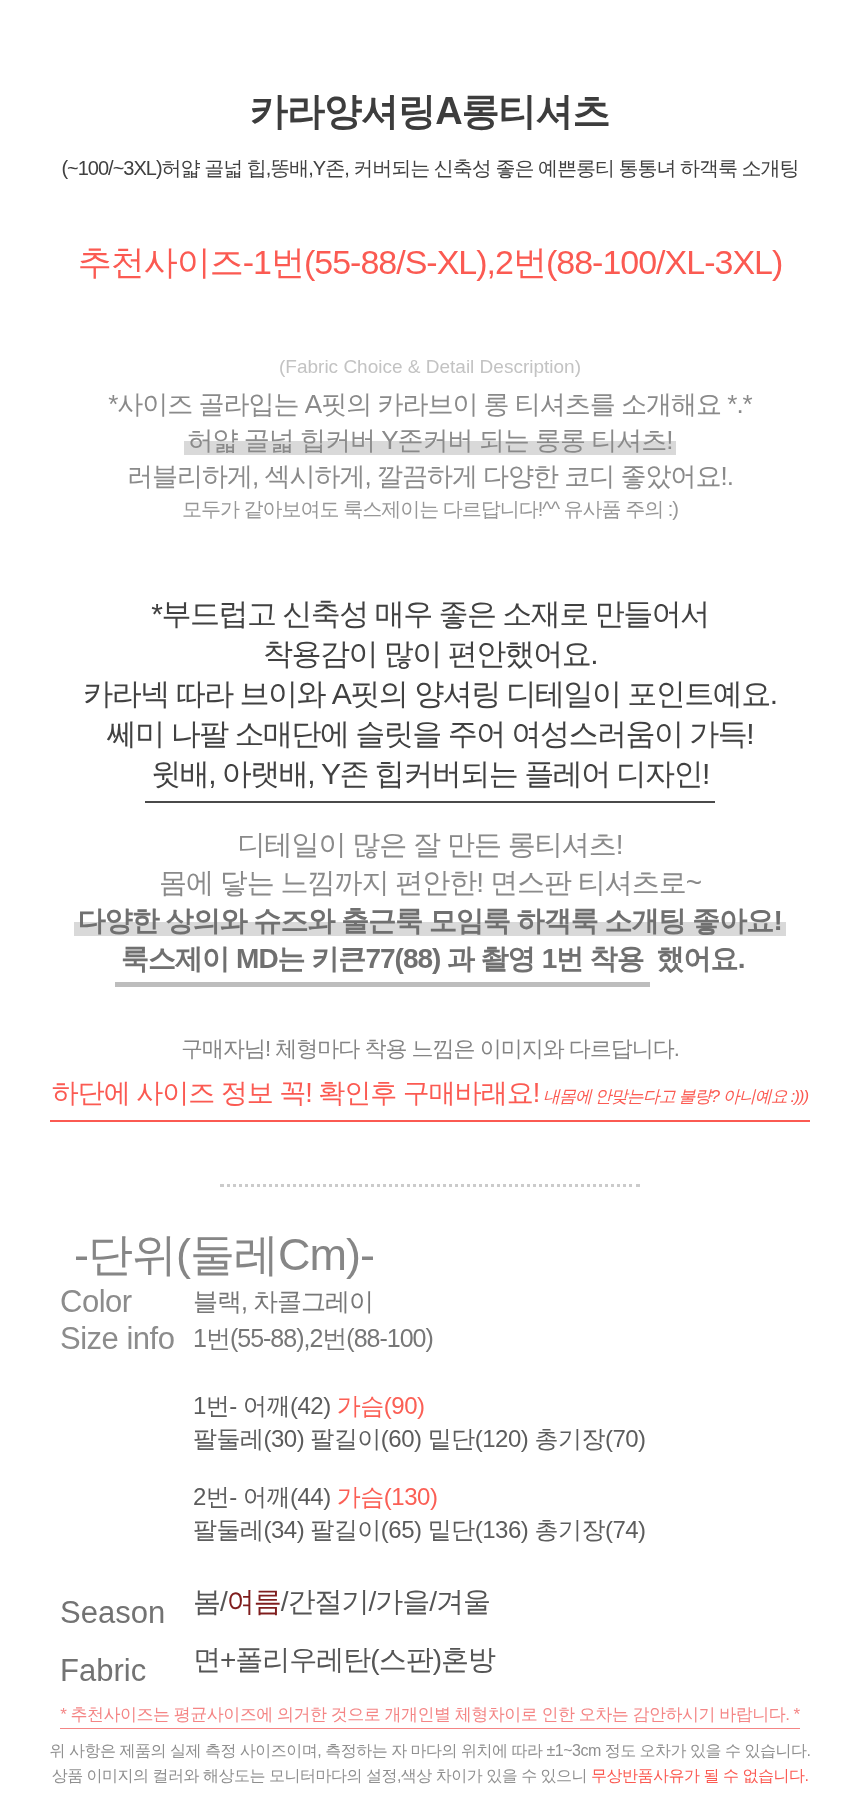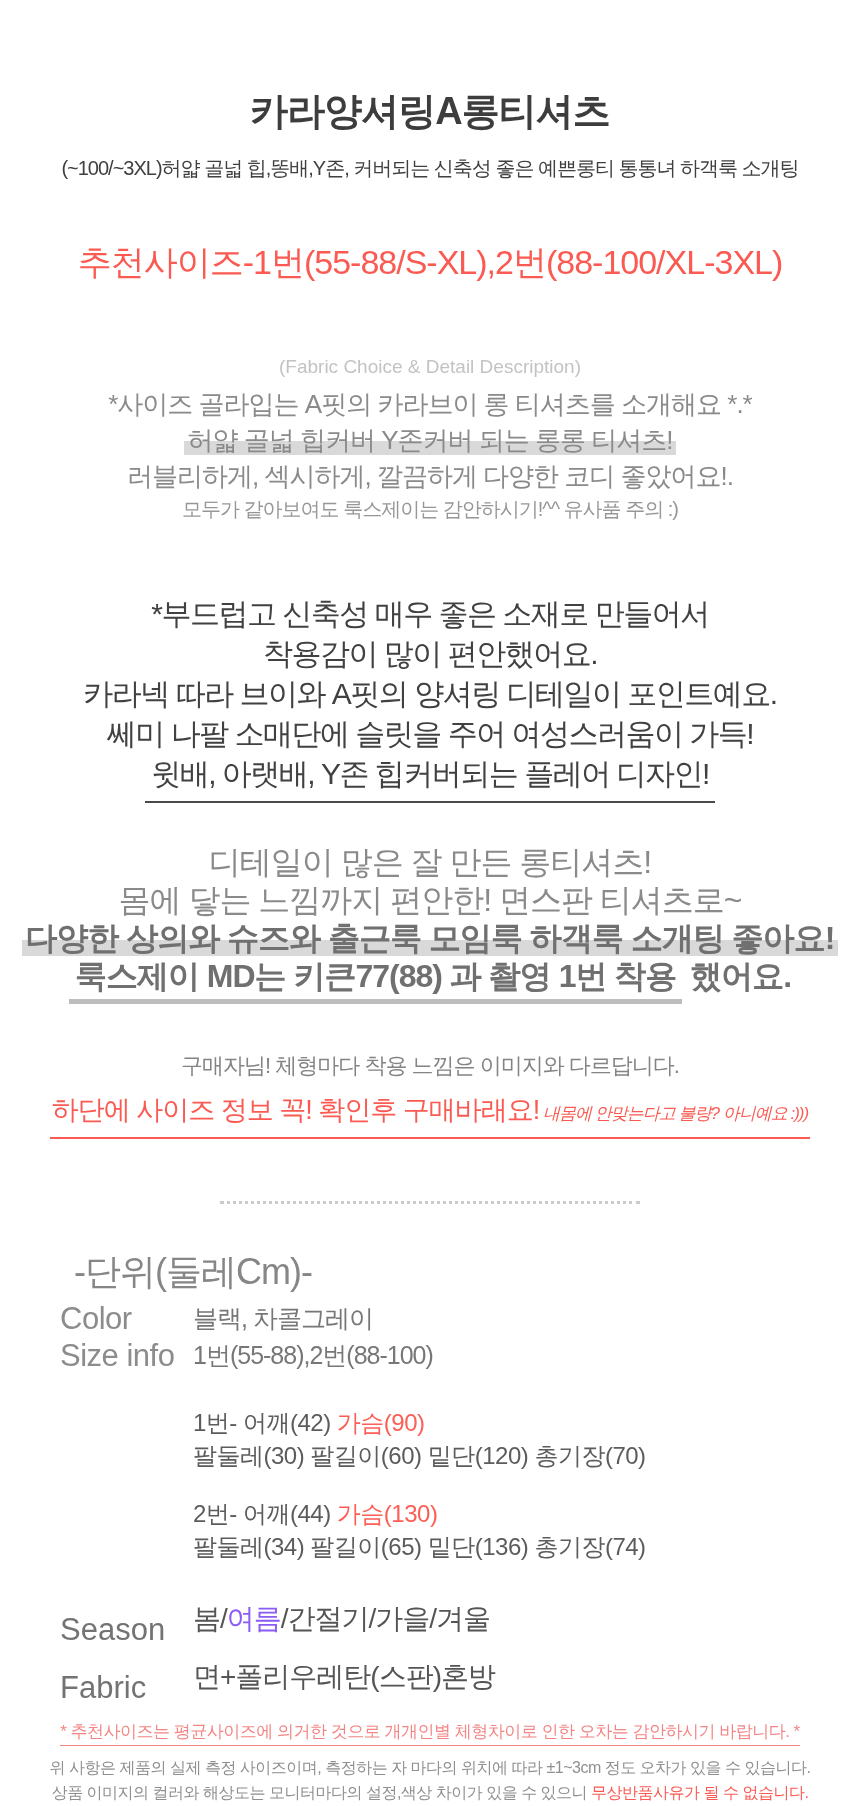--- a/index.html
+++ b/index.html
@@ -54,21 +54,21 @@
     line-height: 40px;
     font-weight: 500;
     color: #414141;
     letter-spacing: -1.5px;
   }
   .u-dark {
     display: inline-block;
     border-bottom: 2px solid #4a4a4a;
     padding: 0 6px 7px 6px;
   }
-  .styling { margin-top: 40px; font-size: 32px; line-height: 38px; color: #8a8a8a; letter-spacing: -1px; }
+  .styling { margin-top: 23px; font-size: 28px; line-height: 38px; color: #8a8a8a; letter-spacing: -1px; }
   .styling .strong { color: #707070; font-weight: 700; }
   .u-thick {
     display: inline-block;
     border-bottom: 5px solid #bdbdbd;
     padding: 0 6px 4px 6px;
   }
   .purchase { margin-top: 46px; }
   .purchase .buyer-line { font-size: 22px; line-height: 32px; color: #848484; letter-spacing: -1px; }
   .purchase .warn-line { margin-top: 10px; }
   .warn-wrap {
@@ -83,36 +83,36 @@
 
   .dotted {
     width: 420px;
     margin: 62px auto 0 auto;
     border-top: 3px dotted #cbcbcb;
     height: 0;
   }
 
   .spec { text-align: left; margin-top: 46px; padding-left: 60px; color: #8a8a8a; }
   .spec-heading {
-    font-size: 36px;
+    font-size: 45px;
     line-height: 44px;
     color: #868686;
     letter-spacing: -1px;
     padding-left: 14px;
   }
   .spec-grid { display: grid; grid-template-columns: 133px auto; margin-top: 6px; }
   .spec-grid .lbl { font-size: 31px; line-height: 37px; color: #8c8c8c; letter-spacing: -0.5px; }
   .spec-grid .val { font-size: 25px; line-height: 37px; color: #777777; letter-spacing: -1px; align-self: center; }
   .size-detail { margin-top: 32px; padding-left: 133px; font-size: 24px; line-height: 33px; color: #5c5c5c; letter-spacing: -0.5px; }
   .size-detail + .size-detail { margin-top: 25px; }
   .chest { color: #fb5f55; }
   .season-grid { display: grid; grid-template-columns: 133px auto; margin-top: 26px; }
   .season-grid .lbl { font-size: 31px; line-height: 35px; color: #737373; margin-top: 23px; }
   .season-grid .val { font-size: 28px; line-height: 35px; color: #555555; letter-spacing: -1px; align-self: center; }
-  .summer { color: #8b5cf6; }
+  .summer { color: #7f1d1d; }
 
   .footer { margin-top: 16px; }
   .pink-notice {
     display: inline-block;
     font-size: 17px;
     line-height: 22px;
     color: #f48585;
     border-bottom: 1px solid #f48585;
     padding-bottom: 2px;
     letter-spacing: -0.5px;
@@ -129,21 +129,21 @@
   <div class="subtitle">(~100/~3XL)허얇 골넓 힙,똥배,Y존, 커버되는 신축성 좋은 예쁜롱티 통통녀 하객룩 소개팅</div>
 
   <div class="size-rec">추천사이즈-1번(55-88/S-XL),2번(88-100/XL-3XL)</div>
 
   <div class="section-label">(Fabric Choice &amp; Detail Description)</div>
 
   <div class="intro">
     <div>*사이즈 골라입는 A핏의 카라브이 롱 티셔츠를 소개해요 *.*</div>
     <div><span class="hl">허얇 골넓 힙커버 Y존커버 되는 롱롱 티셔츠!</span></div>
     <div>러블리하게, 섹시하게, 깔끔하게 다양한 코디 좋았어요!.</div>
-    <div class="small">모두가 같아보여도 룩스제이는 감안하시기!^^ 유사품 주의 :)</div>
+    <div class="small">모두가 같아보여도 룩스제이는 다르답니다!^^ 유사품 주의 :)</div>
   </div>
 
   <div class="features">
     <div>*부드럽고 신축성 매우 좋은 소재로 만들어서</div>
     <div>착용감이 많이 편안했어요.</div>
     <div>카라넥 따라 브이와 A핏의 양셔링 디테일이 포인트예요.</div>
     <div>쎄미 나팔 소매단에 슬릿을 주어 여성스러움이 가득!</div>
     <div><span class="u-dark">윗배, 아랫배, Y존 힙커버되는 플레어 디자인!</span></div>
   </div>
 

